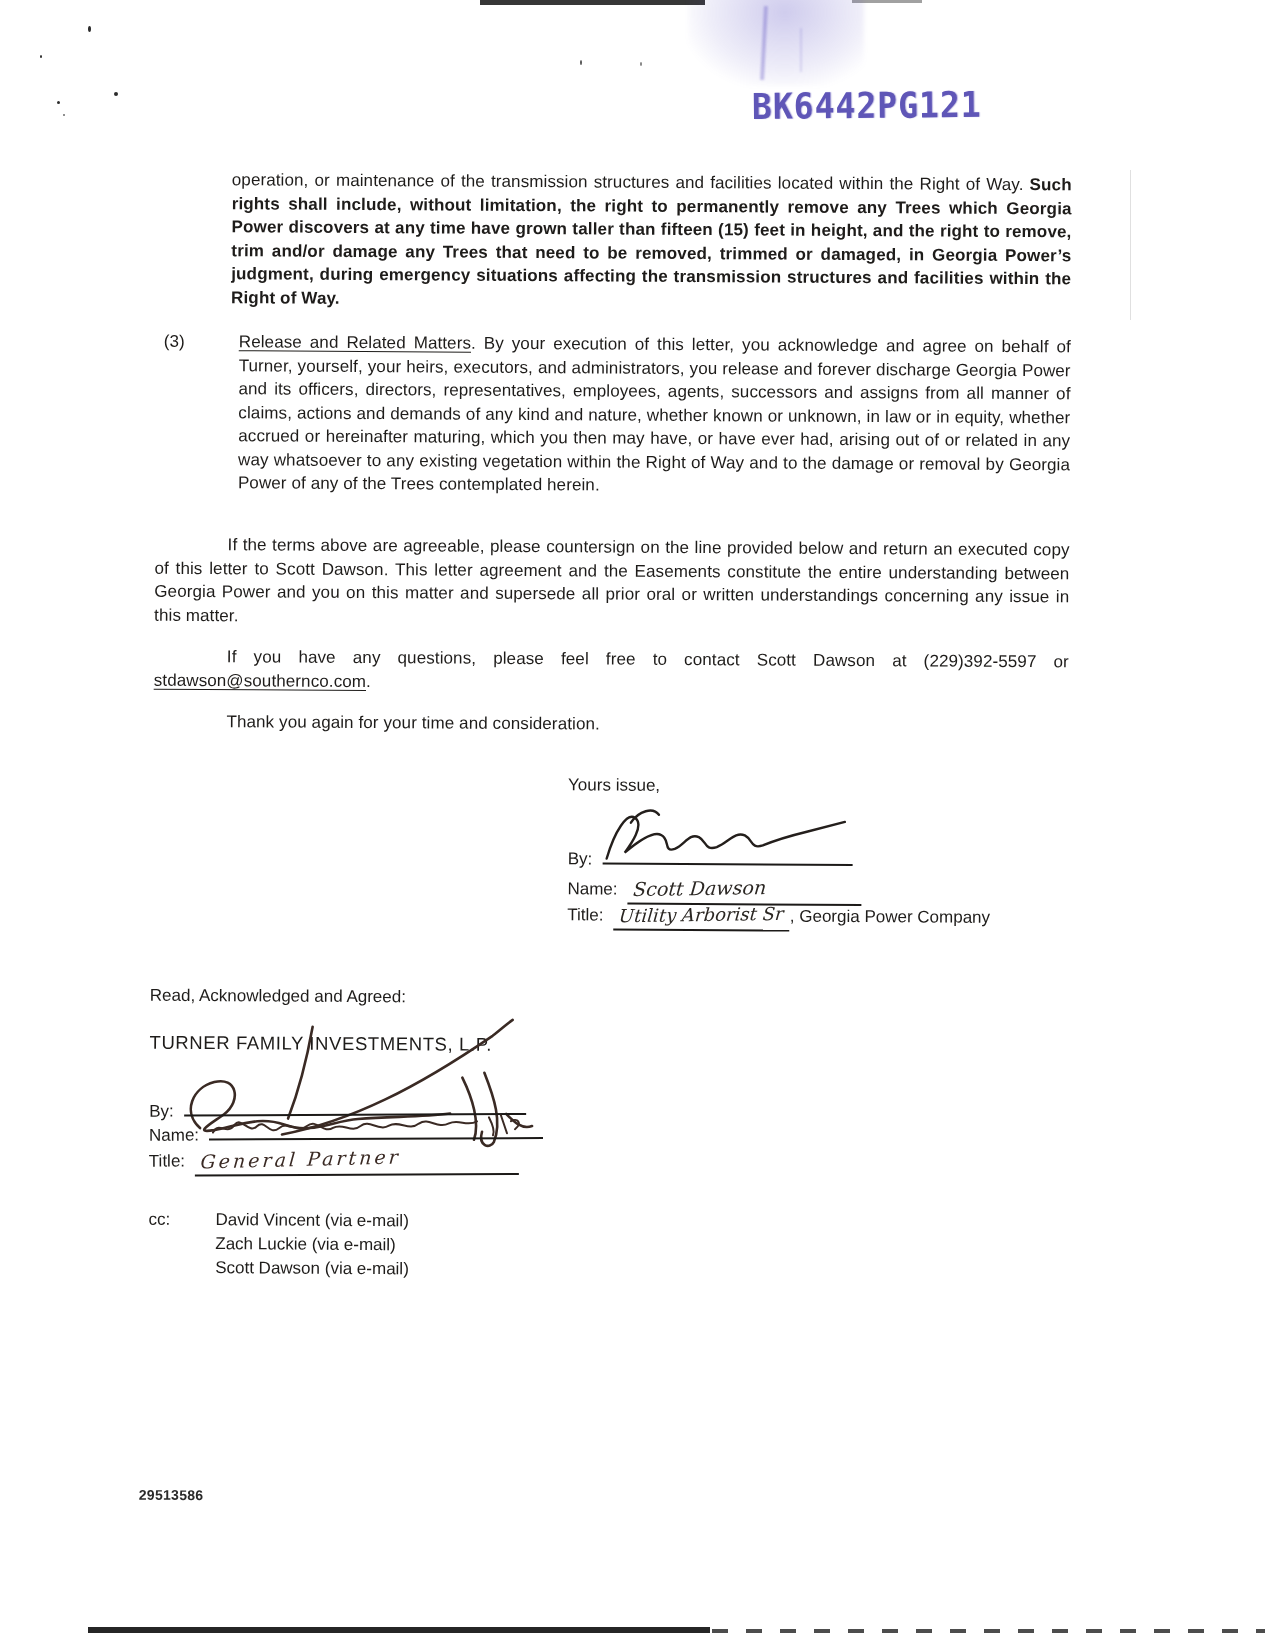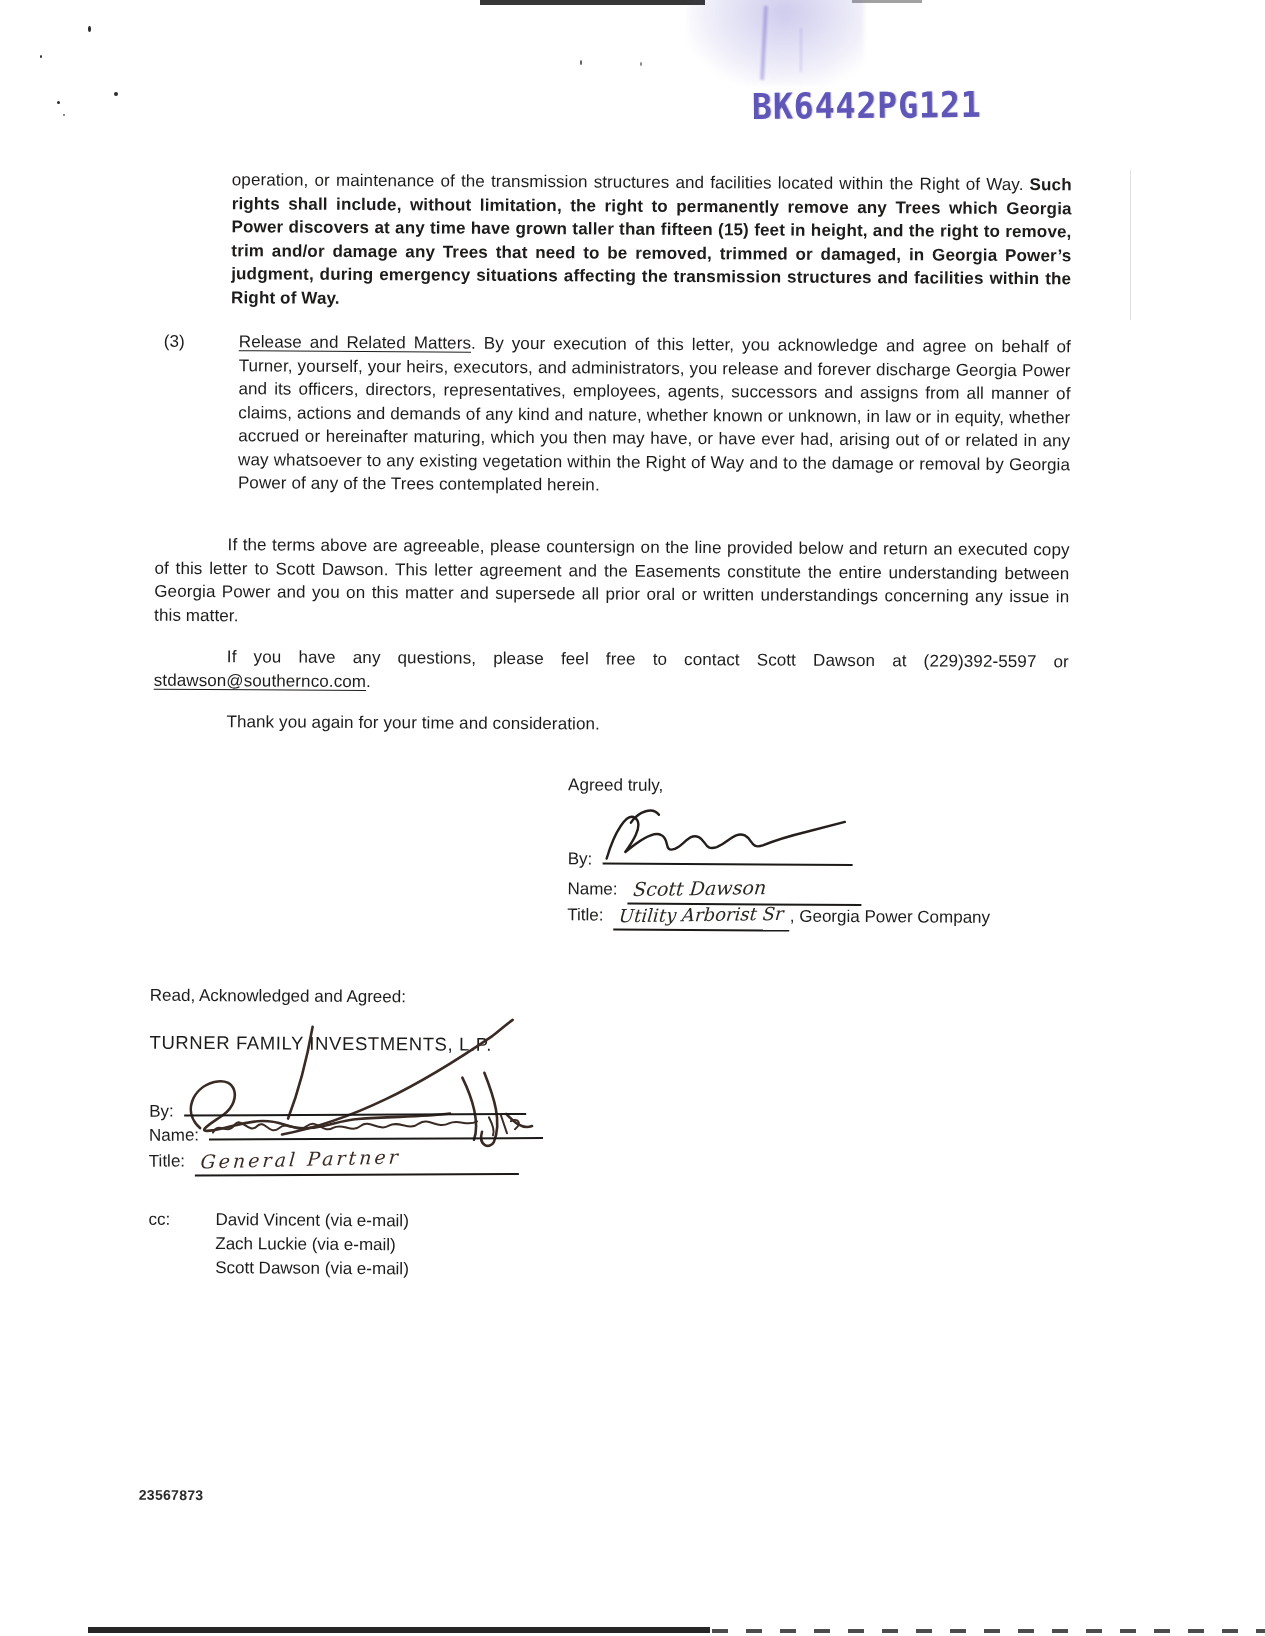--- a/index.html
+++ b/index.html
@@ -108,21 +108,21 @@
     </div>
 
     <div class="para indent" style="left:157px;top:533px;width:915px">If the terms above are agreeable, please countersign on the line provided below and return an executed copy of this letter to Scott Dawson.  This letter agreement and the Easements constitute the entire understanding between Georgia Power and you on this matter and supersede all prior oral or written understandings concerning any issue in this matter.</div>
 
     <div class="para indent" style="left:157px;top:645px;width:915px">
       <span>If you have any questions, please feel free to contact Scott Dawson at (229)392-5597 or </span><span class="u">stdawson@southernco.com</span><span>.</span>
     </div>
 
     <div class="para indent" style="left:157px;top:710px;width:915px">Thank you again for your time and consideration.</div>
 
-    <div class="line-txt" style="left:572px;top:773px">Agreed truly,</div>
+    <div class="line-txt" style="left:572px;top:773px">Yours issue,</div>
 
     <div class="sig-row" style="left:572px;top:845px">
       <span class="lbl">By:</span>
       <span class="sig-line" style="min-width:238px">
         <svg class="sig-svg" style="left:-2px;bottom:-4px" width="252" height="66" viewBox="0 0 252 66">
           <g fill="none" stroke="#241f1c" stroke-width="2.4" stroke-linecap="round">
             <path d="M6,58 C14,30 26,12 34,17 C44,24 30,44 24,52 C38,40 52,30 60,34 C70,38 62,52 74,48 C84,44 88,32 98,36 C106,40 104,50 116,46 C128,41 134,30 144,34 C152,38 150,48 162,44 C176,38 190,34 206,30 L244,20"></path>
             <path d="M30,22 C38,10 52,6 58,14"></path>
           </g>
         </svg>
@@ -186,16 +186,16 @@
 
     <div class="cc-row" style="left:155px;top:1208px">
       <span class="lbl">cc:</span>
       <span class="cc-names">
         <span>David Vincent (via e-mail)</span>
         <span>Zach Luckie (via e-mail)</span>
         <span>Scott Dawson (via e-mail)</span>
       </span>
     </div>
 
-    <div class="footer-num">23567873</div>
+    <div class="footer-num">29513586</div>
 
   </div>
 </div>
 
 </body></html>

